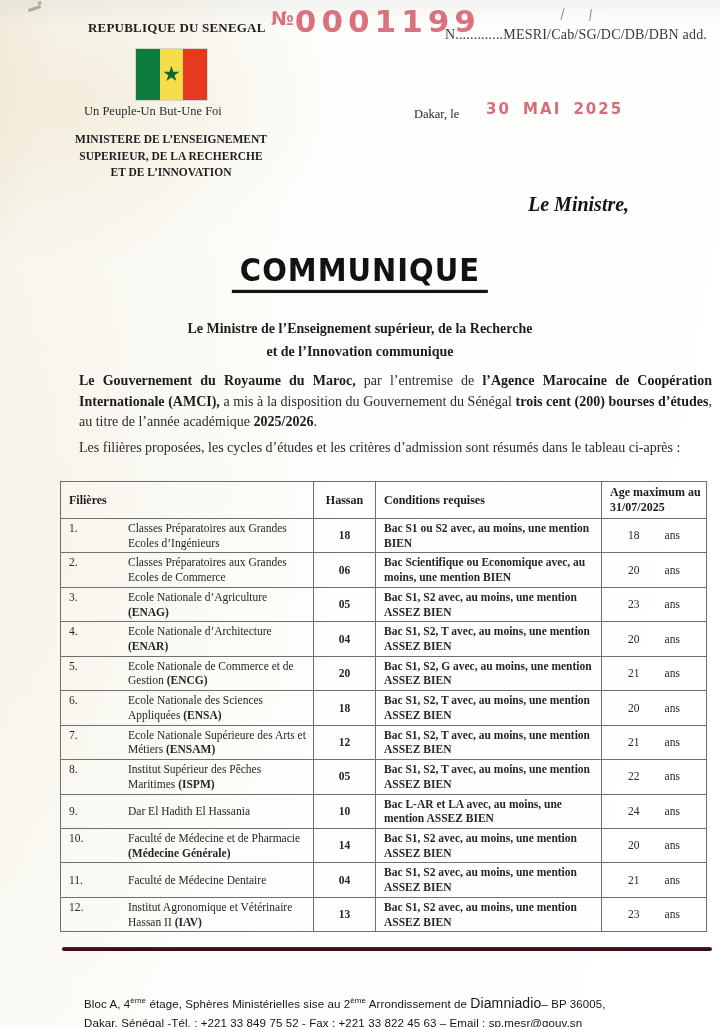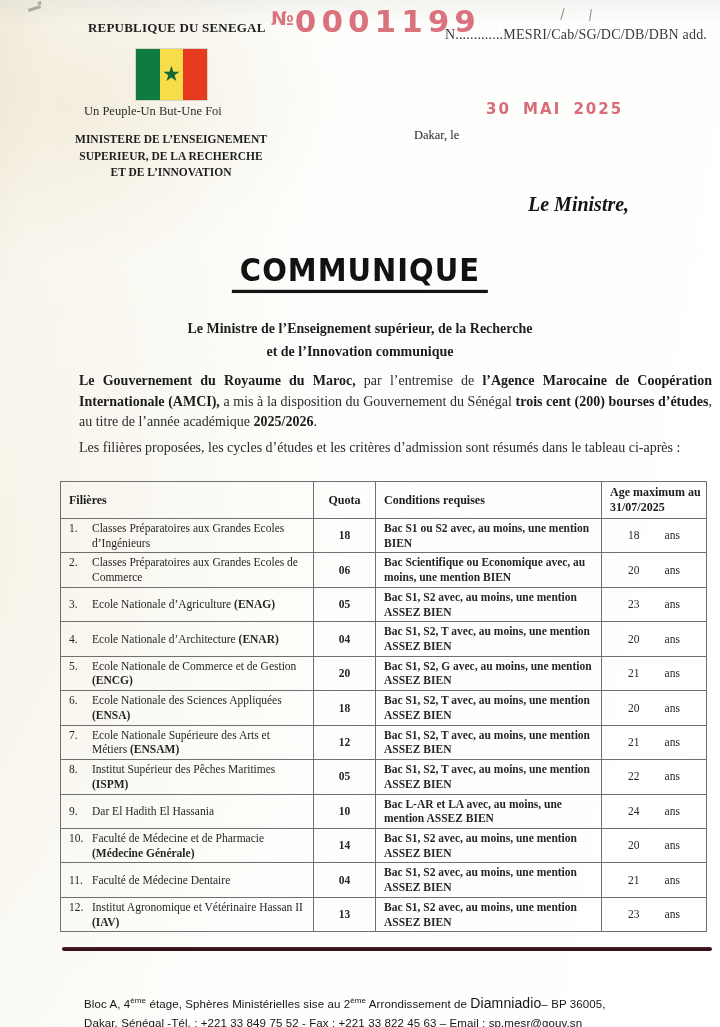--- a/index.html
+++ b/index.html
@@ -37,21 +37,21 @@
 
   #flag { left:136px; top:49px; width:71px; height:51px; display:flex; box-shadow:0 0 0 1px rgba(120,120,110,0.25); }
   #flag .stripe { flex:1; }
   #flag .g { background:#0e7c3e; }
   #flag .y { background:#f7dd4a; }
   #flag .r { background:#e63a1f; }
   #flag .star { position:absolute; left:50%; top:50%; transform:translate(-50%,-54%);
     color:#14662f; font-size:21px; line-height:1; }
 
   #motto { left:84px; top:104px; font-size:12.5px; color:#2c2c2c; }
-  #place { left:414px; top:107px; font-size:12.5px;margin-top:21px; }
+  #place { left:414px; top:107px; font-size:12.5px; }
   #date-stamp { left:486px; top:100px; color:#d5606c; font-family:"DejaVu Sans", sans-serif;
     font-weight:bold; font-size:15px; letter-spacing:2px; word-spacing:5px; opacity:0.92; white-space:nowrap; }
 
   #ministry { left:58px; top:131px; width:226px; text-align:center;
     font-weight:bold; font-size:11.5px; line-height:1.45; color:#1d1d1d; }
 
   #minister { left:528px; top:193px; font-size:20px; font-weight:bold; font-style:italic; color:#141414; }
 
   #title { left:50%; top:252px; transform:translateX(-50%) scaleY(1.08); transform-origin:top center;
     font-family:"DejaVu Sans", sans-serif; font-weight:900; font-size:29px; letter-spacing:1px;
@@ -68,21 +68,21 @@
   #tbl { left:60px; top:481px; width:646px; border-collapse:collapse;
     font-size:11.5px; color:#262626; table-layout:fixed; }
   #tbl th, #tbl td { border:1px solid #6f6f6f; }
   #tbl th { font-size:12px; font-weight:bold; text-align:left; height:37px;
     padding:3px 4px 3px 8px; line-height:1.25; color:#1c1c1c; }
   #tbl th.hq { text-align:center; padding:3px 2px; }
   #tbl td { height:32px; padding:2px 4px; vertical-align:middle; line-height:1.28; }
   .c-fil { padding-left:5px !important; }
   .c-fil .wrap { display:flex; }
   .c-fil .num { flex:none; width:26px; padding-left:3px; }
-  .c-fil .fname { flex:1; padding-right:2px; }
+  .c-fil .fname { flex:1; padding-right:2px;margin-left:36px; }
   .c-quota { text-align:center; font-weight:bold; }
   .c-cond { padding-left:8px !important;font-weight:bold; }
   .c-age { text-align:center; }
   .c-age .unit { margin-left:25px; }
 
   #rule { left:62px; top:947px; width:650px; height:4px; border-radius:2px;
     background:linear-gradient(180deg,#5a232d 0%, #2a0d12 70%, #431720 100%); }
 
   #footer { left:84px; top:993px; width:628px; font-family:"Liberation Sans", sans-serif;
     font-weight:normal; font-size:11.5px; line-height:1.55; color:#151515; letter-spacing:0.1px; }
@@ -146,21 +146,21 @@
   <table class="abs" id="tbl">
     <colgroup>
         <col style="width:253px">
         <col style="width:62px">
         <col style="width:226px">
         <col style="width:105px">
       </colgroup>
     <tbody>
         <tr>
       <th>Filières</th>
-      <th class="hq">Quota</th>
+      <th class="hq">Hassan</th>
       <th>Conditions requises</th>
       <th>Age maximum au 31/07/2025</th>
     </tr>
     <tr>
       <td class="c-fil">
             <div class="wrap">
               <span class="num">1.</span>
               <span class="fname"><span>Classes Préparatoires aux Grandes Ecoles d’Ingénieurs</span><b></b></span>
             </div>
           </td>

